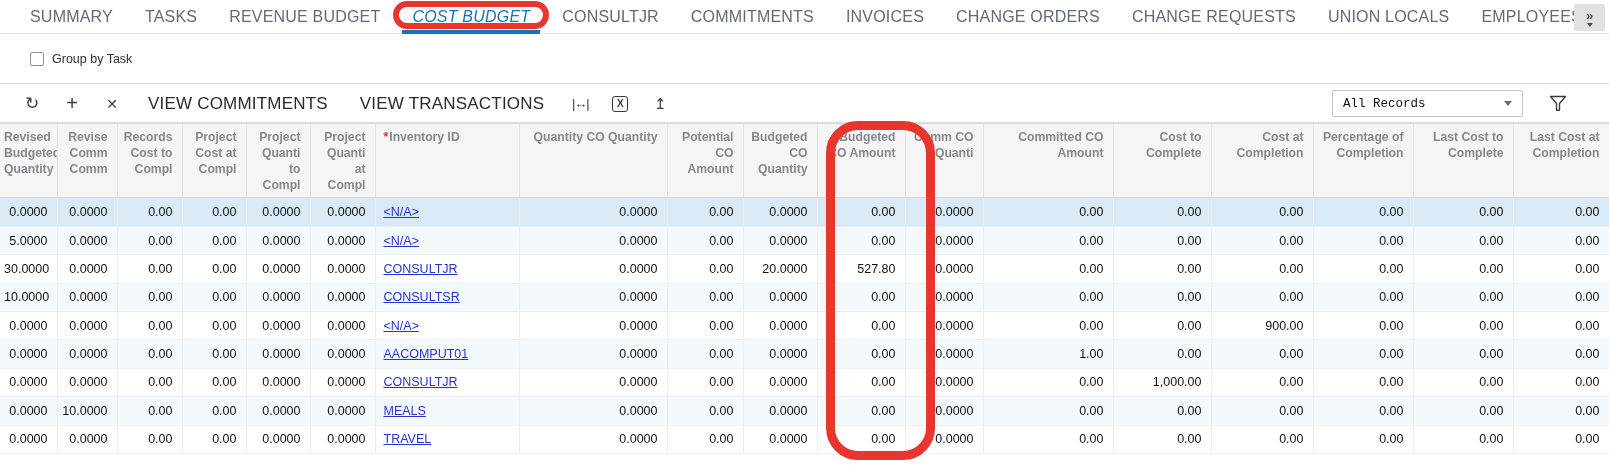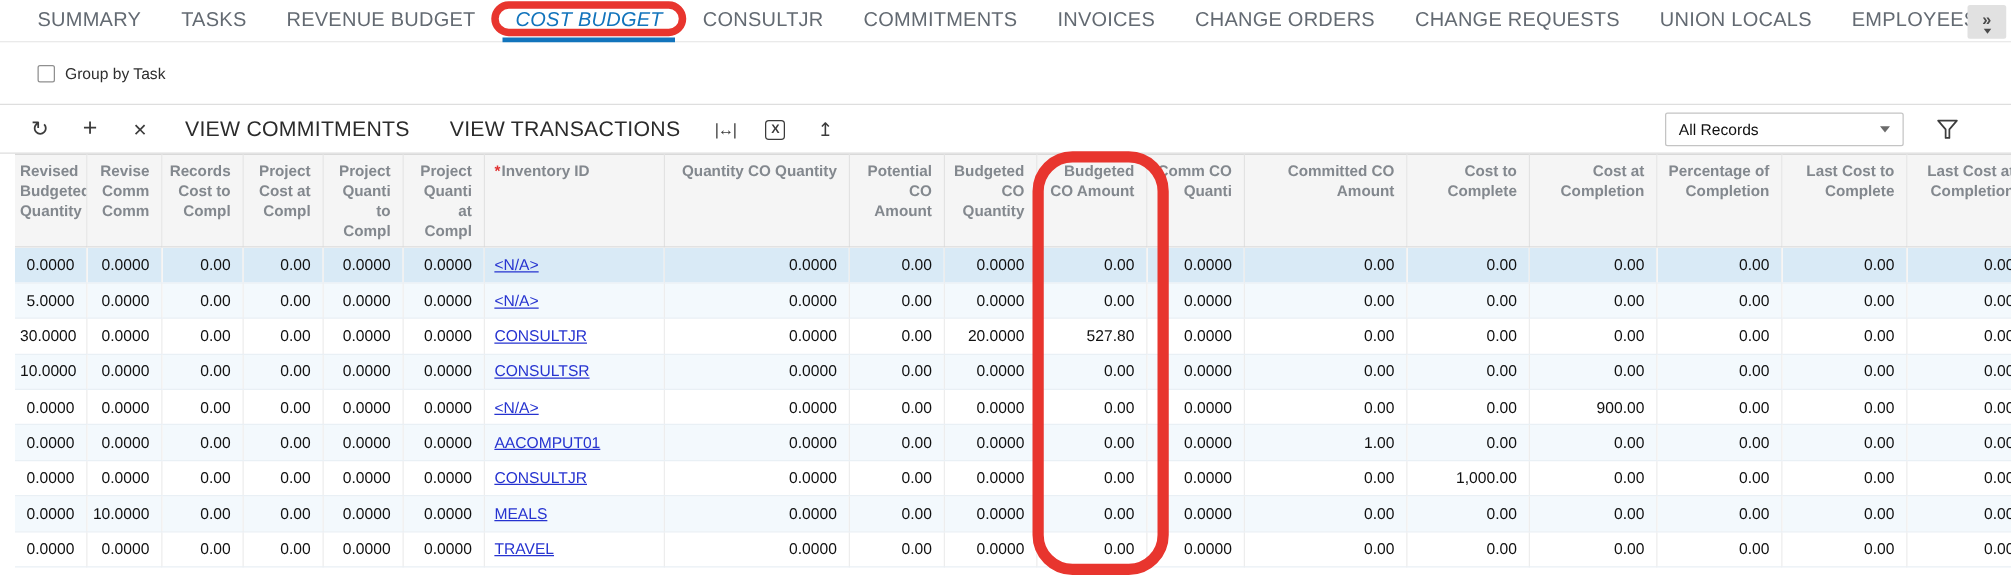--- a/index.html
+++ b/index.html
@@ -67,30 +67,30 @@
   .tool-btn.text-btn { font-size: 17px; color: #2b2b2b; letter-spacing: .2px; padding: 0 16px; }
   .excel-box {
     width: 16px; height: 16px; border: 1.6px solid #3b3b3b; border-radius: 3px;
     display: flex; align-items: center; justify-content: center;
     font-size: 10px; font-weight: bold; color: #3b3b3b;
   }
   .records-select {
     position: absolute; right: 86px; top: 5px; width: 191px; height: 27px;
     border: 1px solid #c4c4c4; border-radius: 2px; background: #fff;
     display: flex; align-items: center; padding: 0 10px;
-    font-size: 12.5px; color: #111; cursor: pointer;
+    font-size: 12.5px; color: #111; cursor: pointer; font-family: Liberation Mono, monospace;
   }
   .records-select .caret {
     margin-left: auto; width: 0; height: 0;
     border-left: 4px solid transparent; border-right: 4px solid transparent;
     border-top: 5px solid #6b6b6b;
   }
   .filter-btn { position: absolute; right: 42px; top: 10px; cursor: pointer; }
   
-  .grid-wrap { position: absolute; top: 123px; left: 0; width: 1278px; margin-left: 12px; }
+  .grid-wrap { position: absolute; top: 123px; left: 0; width: 1278px; }
   table { border-collapse: collapse; table-layout: fixed; width: 1609px; }
   thead th {
     background: #f5f5f5; color: #83888e; font-weight: bold;
     font-size: 12.2px; line-height: 1.3; vertical-align: top;
     height: 73px; padding: 6px 9px 4px 4px;
     border-top: 1px solid #d9d9d9; border-bottom: 1px solid #d9d9d9;
     border-right: 1px solid #e2e2e2; overflow: hidden; cursor: pointer;
   }
   thead th.left { text-align: left; padding-left: 8px; }
   thead th.right { text-align: right; }

